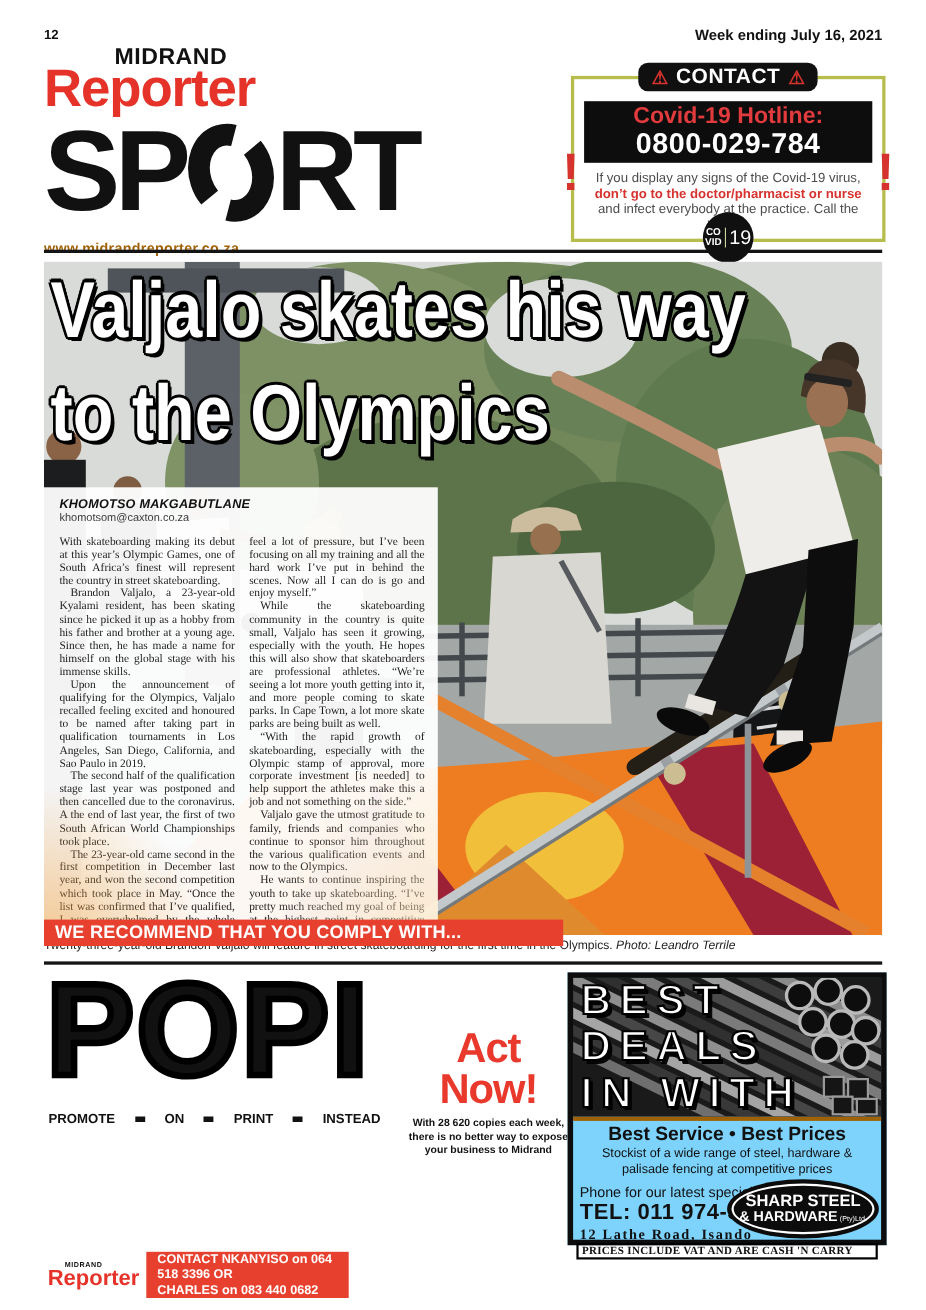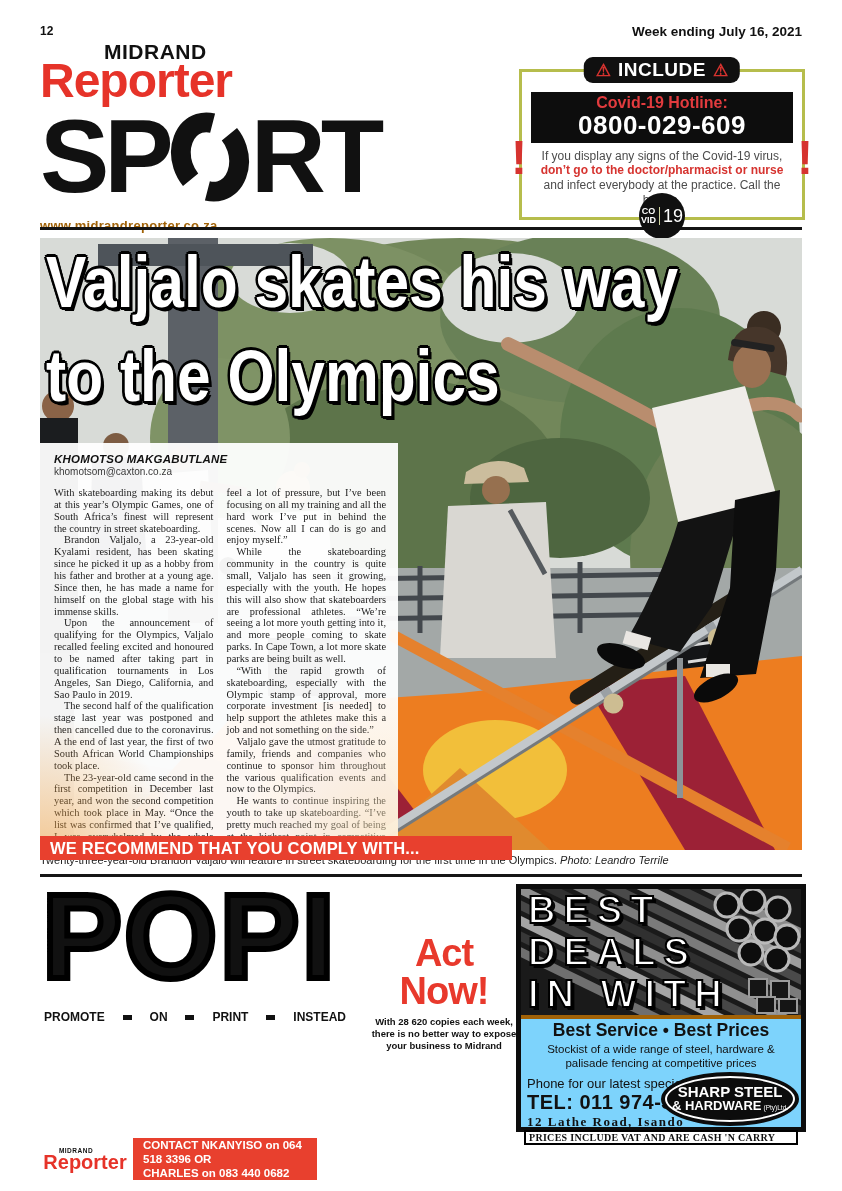--- a/index.html
+++ b/index.html
@@ -24,21 +24,21 @@
   .website { margin-top:13px; font-size:13px; font-weight:bold; color:#a16207; letter-spacing:.3px; }
   .masthead-rule { left:40px; top:227px; width:762px; height:3px; background:#141414; }
 
   
   .corona { left:519px; top:69px; width:286px; height:151px; border:3px solid #b6bd4c; background:#fff; }
   .corona-pill { position:absolute; top:-15px; left:50%; transform:translateX(-50%);
     background:#101010; border-radius:9px; padding:2px 12px; display:flex; gap:7px; align-items:center; white-space:nowrap; }
   .corona-title { color:#fff; font-weight:bold; font-size:19px; letter-spacing:.5px; }
   .warn-icon { color:#d6332f; font-size:17px; font-weight:bold; }
   .hotline { margin:20px 9px 0; background:#0d0d0d; text-align:center; padding:3px 0 5px; }
-  .hotline-label { color:#e23b3e; font-size:16px; font-weight:bold; line-height:1.05; }
+  .hotline-label { color:#e23b3e; font-size:21px; font-weight:bold; line-height:1.05; }
   .hotline-number { color:#fff; font-size:26px; font-weight:bold; line-height:1; letter-spacing:.5px; }
   .corona-body { margin:6px 15px 0; font-size:12px; line-height:1.22; color:#4c4c4c; text-align:center; }
   .corona-bold { color:#d6332f; font-weight:bold; }
   .bang { position:absolute; top:62px; font-size:48px; font-weight:bold; color:#d6332f; line-height:1; }
   .bang-left { left:-11px; } .bang-right { right:-11px; }
   .covid-badge { position:absolute; left:50%; bottom:-22px; transform:translateX(-50%);
     width:46px; height:46px; border-radius:50%; background:#101010; color:#fff;
     display:flex; align-items:center; justify-content:center; gap:3px; }
   .covid-co { font-size:9px; font-weight:bold; line-height:.95; text-align:center; border-right:1px solid #cfd3a0; padding-right:3px; }
   .covid-num { font-size:18px; }
@@ -131,26 +131,26 @@
     </svg>
     <span class="sport-txt">RT</span>
   </div>
   <div class="website">www.midrandreporter.co.za</div>
 </div>
 <div class="abs masthead-rule"></div>
 
 <div class="abs corona">
   <div class="corona-pill">
     <span class="warn-icon">⚠</span>
-    <span class="corona-title">INCLUDE</span>
+    <span class="corona-title">CONTACT</span>
     <span class="warn-icon">⚠</span>
   </div>
   <div class="hotline">
     <div class="hotline-label">Covid-19 Hotline:</div>
-    <div class="hotline-number">0800-029-609</div>
+    <div class="hotline-number">0800-029-784</div>
   </div>
   <div class="corona-body"><span>If you display any signs of the Covid-19 virus, </span><span class="corona-bold">don’t go to the doctor/pharmacist or nurse</span><span> and infect everybody at the practice. Call the hotline.</span></div>
   <div class="bang bang-left">!</div>
   <div class="bang bang-right">!</div>
   <div class="covid-badge">
     <span class="covid-co"><span>CO</span><br><span>VID</span></span>
     <span class="covid-num">19</span>
   </div>
 </div>
 

